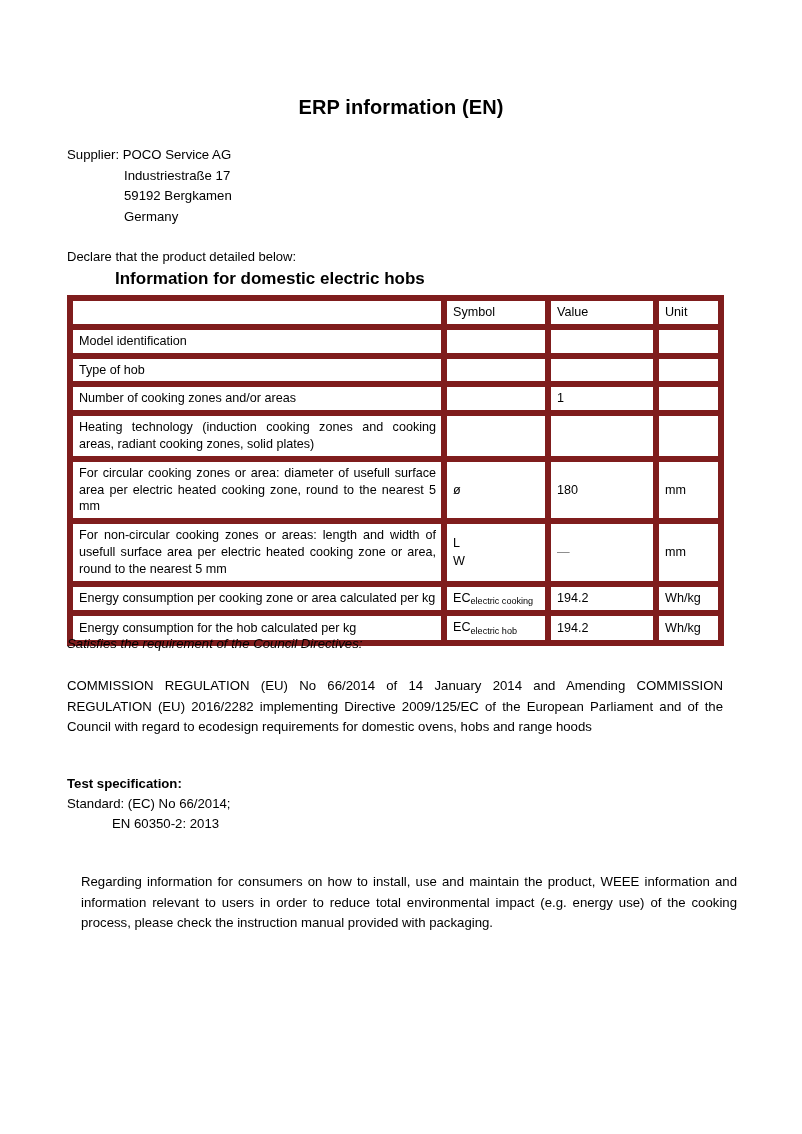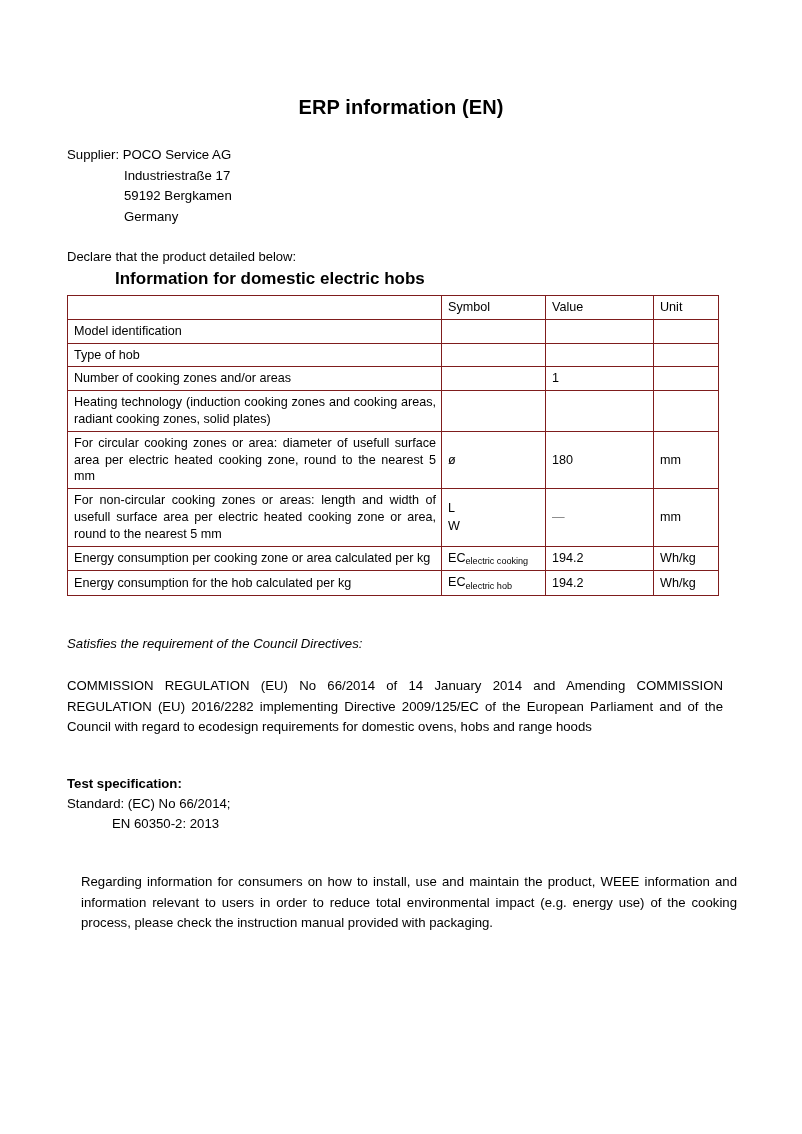--- a/index.html
+++ b/index.html
@@ -61,21 +61,21 @@
   table.erp {
     position: absolute;
     left: 67px;
     top: 295px;
     width: 651px;
     border-collapse: collapse;
     table-layout: fixed;
     font-size: 12.6px;
   }
   table.erp td {
-    border: 1px solid #7f1d1d;
+    border: 6px solid #7f1d1d;
     padding: 3px 5px 3px 6px;
     vertical-align: middle;
     line-height: 16.8px;
     font-size: 12.6px;
   }
   table.erp td.desc {
     text-align: justify;
     text-align-last: left;
     -moz-text-align-last: left;
   }

